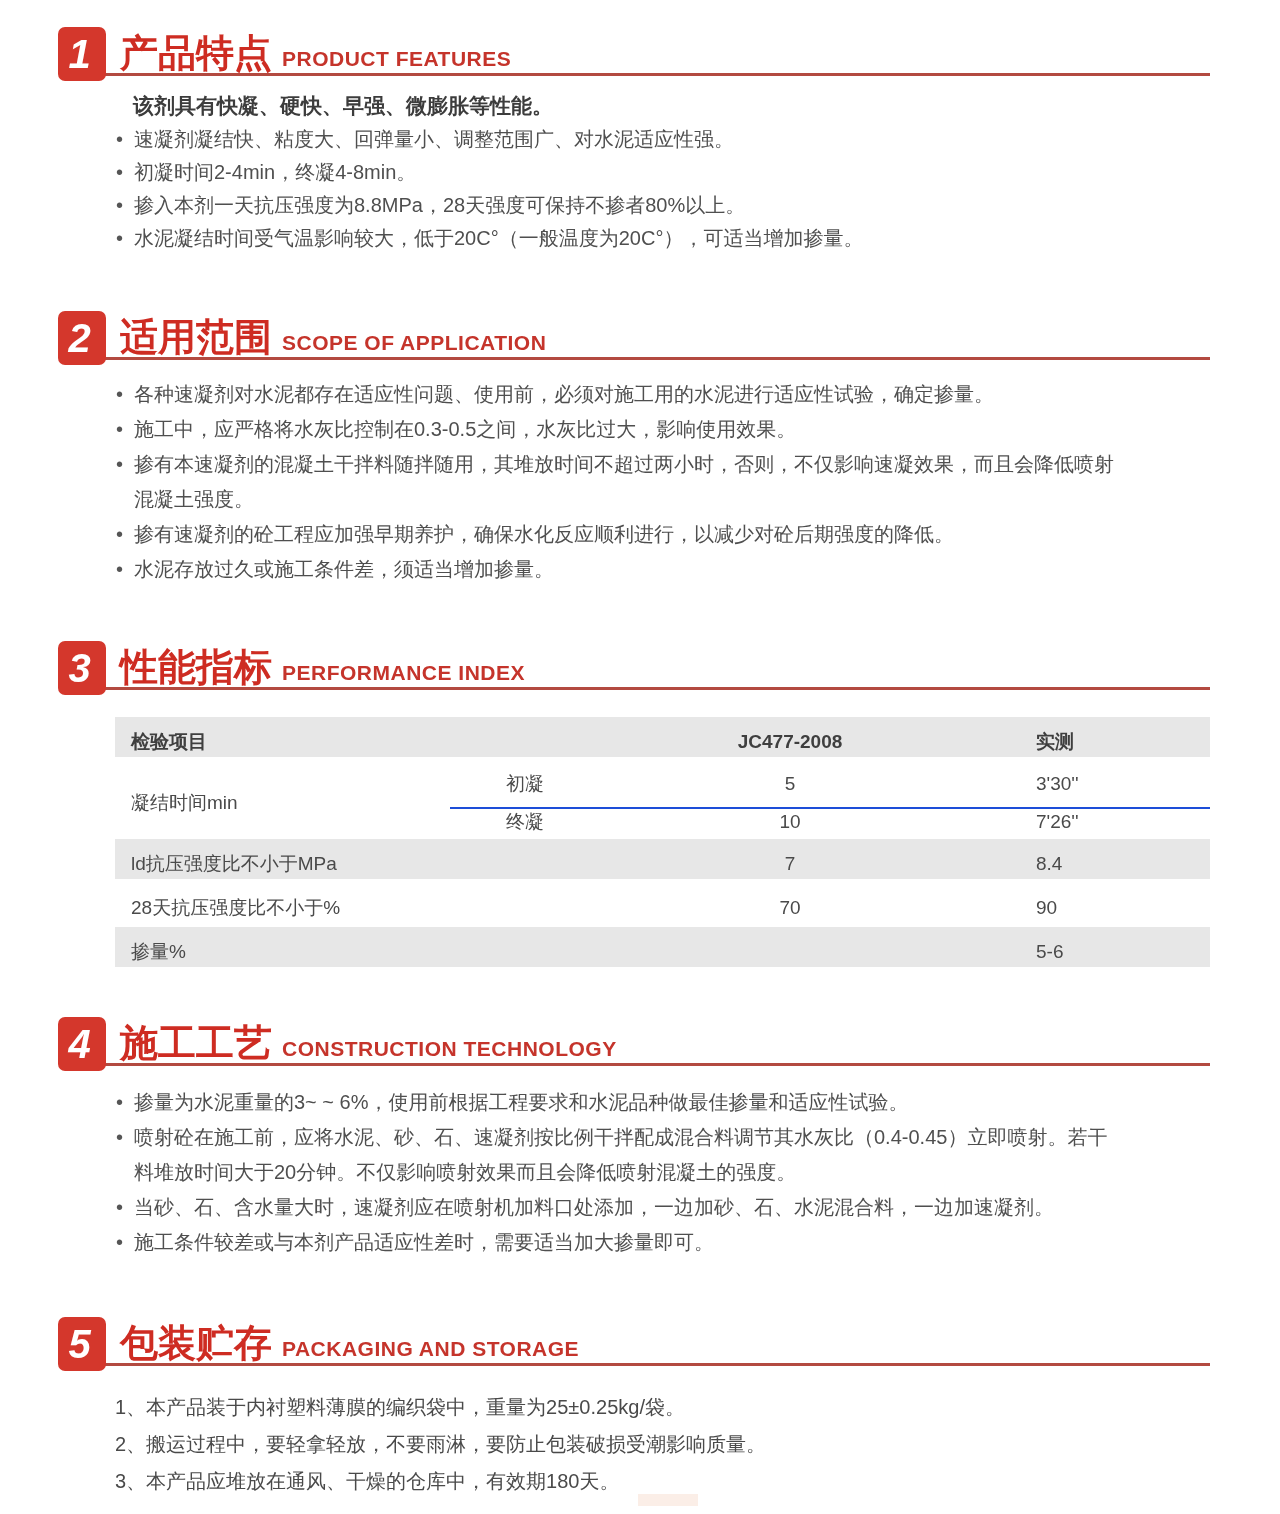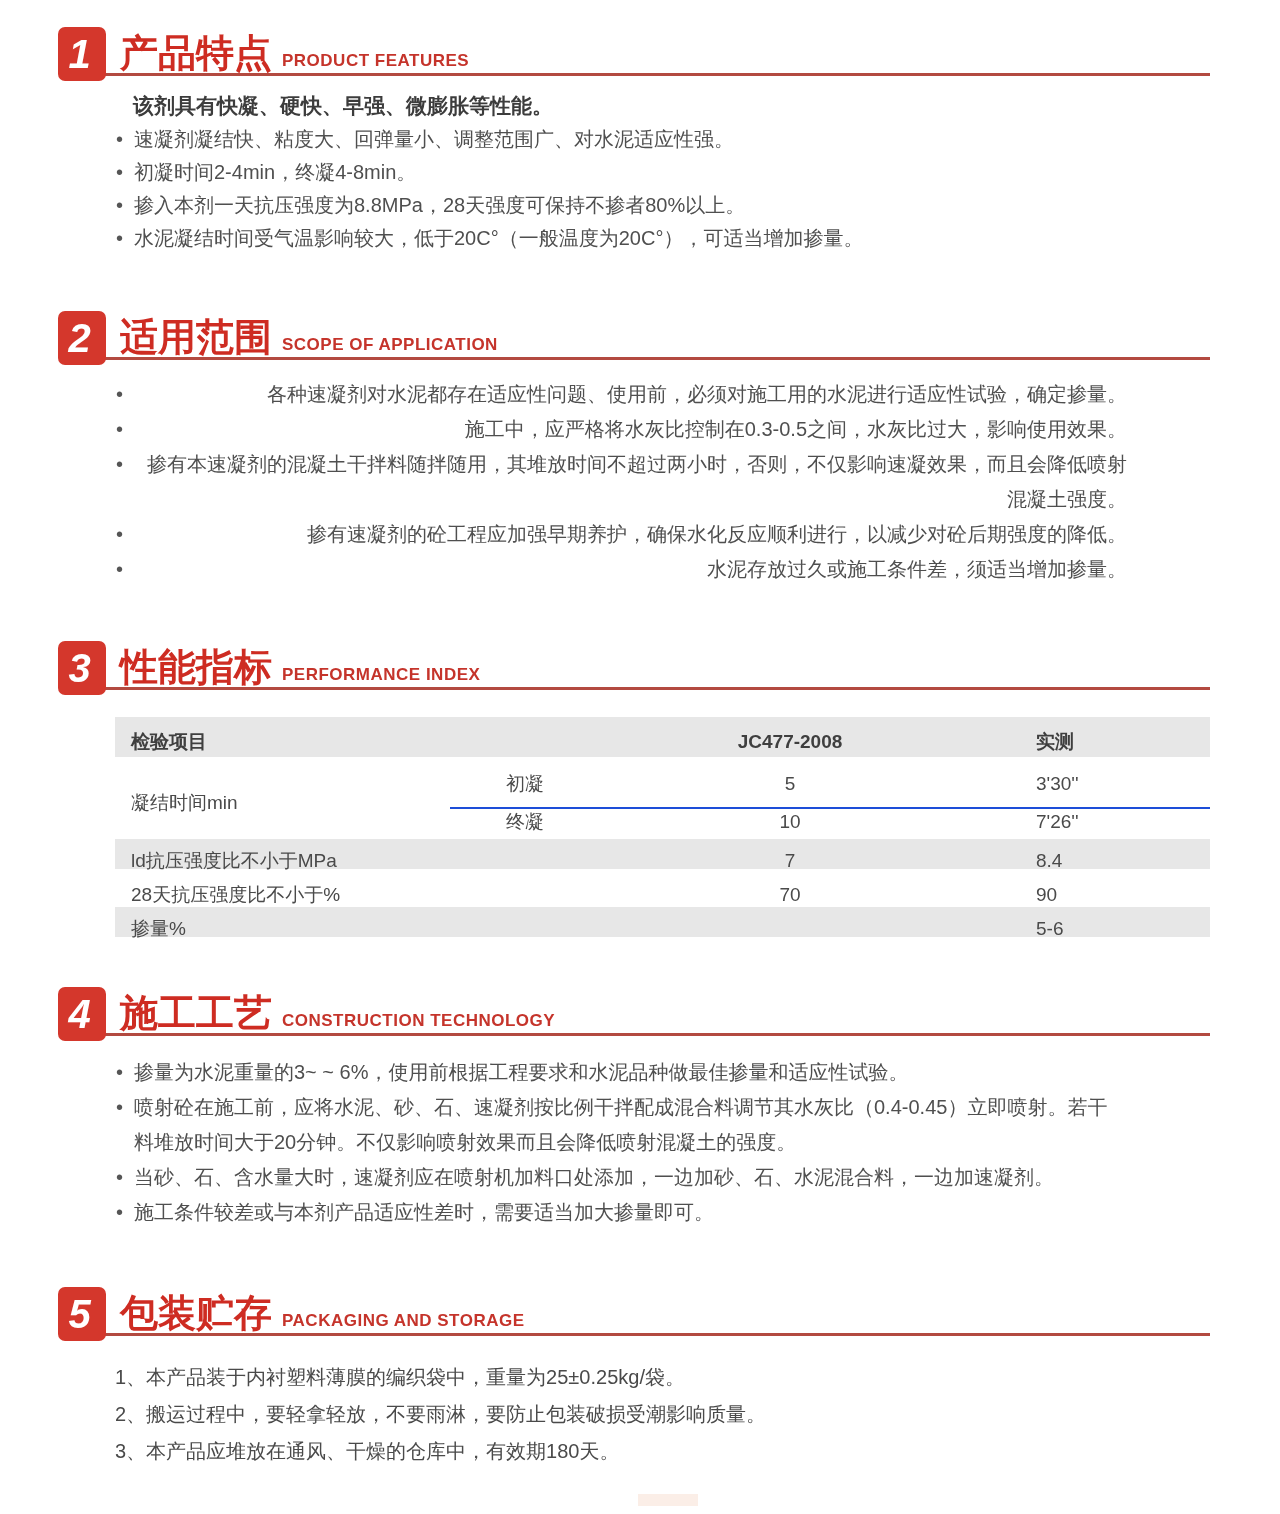--- a/index.html
+++ b/index.html
@@ -18,46 +18,46 @@
   
   .sec-header{position:relative;height:56px;display:flex;align-items:flex-end;}
   .badge{
     width:48px;height:54px;background:#d4372c;border-radius:7px;
     color:#ffffff;font-weight:bold;font-style:italic;font-size:40px;line-height:1;
     display:flex;align-items:center;justify-content:center;
     box-sizing:border-box;padding-right:5px;flex:0 0 auto;position:relative;z-index:2;
   }
   .sec-line{position:absolute;left:46px;right:0;bottom:5px;height:3px;background:#b34a40;z-index:1;}
   .sec-title{font-size:38px;font-weight:bold;color:#ce2c22;margin:0 0 0 14px;line-height:1;padding-bottom:9px;position:relative;z-index:2;}
-  .sec-sub{font-size:17px;font-weight:bold;color:#c5342b;margin-left:10px;padding-bottom:10px;letter-spacing:.5px;position:relative;z-index:2;white-space:nowrap;text-align:right;}
+  .sec-sub{font-size:21px;font-weight:bold;color:#c5342b;margin-left:10px;padding-bottom:10px;letter-spacing:.5px;position:relative;z-index:2;white-space:nowrap;text-align:right;}
 
   
   .intro{font-weight:bold;color:#3c3c3c;font-size:21px;margin:10px 0 0 75px;line-height:30px;}
   .bullets{list-style:none;margin:2px 0 0 57px;padding:0;width:1012px;}
   .bullets li{position:relative;padding-left:19px;line-height:33px;font-size:20px;color:#4f4f4f;}
   .bullets li::before{content:"\2022";position:absolute;left:1px;top:0;color:#555555;}
-  .s2 .bullets{margin-top:12px;text-align:right;}
+  .s2 .bullets{margin-top:12px;}
   .s2 .bullets li,.s4 .bullets li{line-height:35px;}
   .s4 .bullets{margin-top:14px;}
   .numlist{margin:18px 0 0 57px;}
   .numlist div{line-height:37px;font-size:20px;color:#4a4a4a;}
 
   
   .ptable{margin:22px 0 0 57px;width:1095px;font-size:19px;color:#4a4a4a;}
   .trow{display:grid;grid-template-columns:335px 150px 380px 1fr;}
   .cell{display:flex;align-items:center;margin-top:9px;}
   .c1{padding-left:16px;}
   .c2{justify-content:center;}
   .c3{justify-content:center;}
   .c4{padding-left:56px;}
   .t-head{background:#e7e7e7;height:40px;font-weight:600;color:#3f3f3f;}
   .t-group{margin-top:4px;grid-auto-rows:37px;}
   .g-label{grid-row:1 / span 2;}
   .bline{border-top:2px solid #1d4ed8;}
-  .t-row{height:30px;margin-top:4px;}
+  .t-row{height:40px;margin-top:4px;}
   .gray{background:#e7e7e7;}
 
   .artifact{position:absolute;left:638px;top:1494px;width:60px;height:12px;background:#f6d9c9;opacity:.45;}
 </style>
 </head>
 <body>
 
 <section class="sec s1">
   <div class="sec-header">
     <div class="badge">

